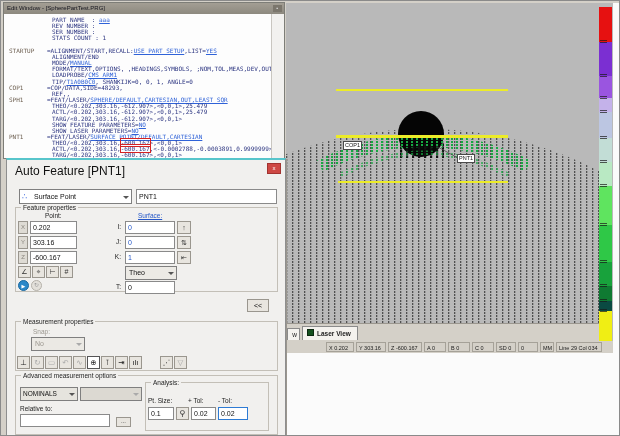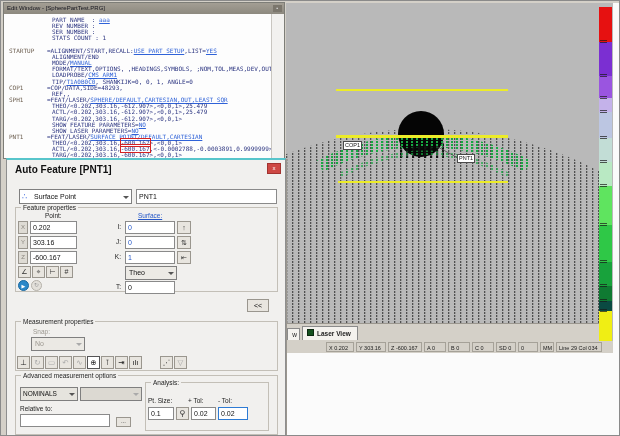--- a/index.html
+++ b/index.html
@@ -55,21 +55,21 @@
   .statusbar span:nth-child(9){width:14px;}
   .statusbar span:nth-child(10){width:46px;}
 
   .white-right{position:absolute;left:612px;top:2px;width:7px;height:433px;background:#fbfbfb;}
   .white-bottom{position:absolute;left:286px;top:352px;width:333px;height:84px;background:#fbfbfb;}
 
   
   .dialog{position:absolute;left:5px;top:157px;width:280px;height:279px;background:#f1f0ee;
           border:1px solid #8e8e8e;border-top:2px solid #57c5cb;box-sizing:border-box;z-index:10;
           box-shadow:1px 1px 0 #9a968e;}
-  .dlg-title{position:absolute;left:8px;top:4px;font-size:10px;font-weight:700;color:#111;}
+  .dlg-title{position:absolute;left:8px;top:4px;font-size:12px;font-weight:400;color:#111;}
   .dlg-close{position:absolute;right:4px;top:3px;width:14px;height:11px;background:#ce4844;border:1px solid #a23330;
              color:#fff;font-size:6px;line-height:9px;text-align:center;box-sizing:border-box;}
   .field{position:absolute;background:#fff;border:1px solid #8a8a8a;font-size:7px;padding-left:2px;color:#111;
          box-sizing:border-box;white-space:nowrap;overflow:hidden;}
   .dd{position:absolute;background:#fff;border:1px solid #7f7f7f;font-size:7px;box-sizing:border-box;color:#111;}
   .dd .arr{position:absolute;right:2px;top:50%;margin-top:-1px;width:0;height:0;
            border-left:3px solid transparent;border-right:3px solid transparent;border-top:3px solid #555;}
   .type-dd{left:12px;top:29px;width:113px;height:15px;line-height:13px;padding-left:14px;}
   .sp-ico{position:absolute;left:2px;top:0;color:#1b4fd8;font-size:8px;}
   .name-field{left:129px;top:29px;width:141px;height:15px;line-height:13px;}

